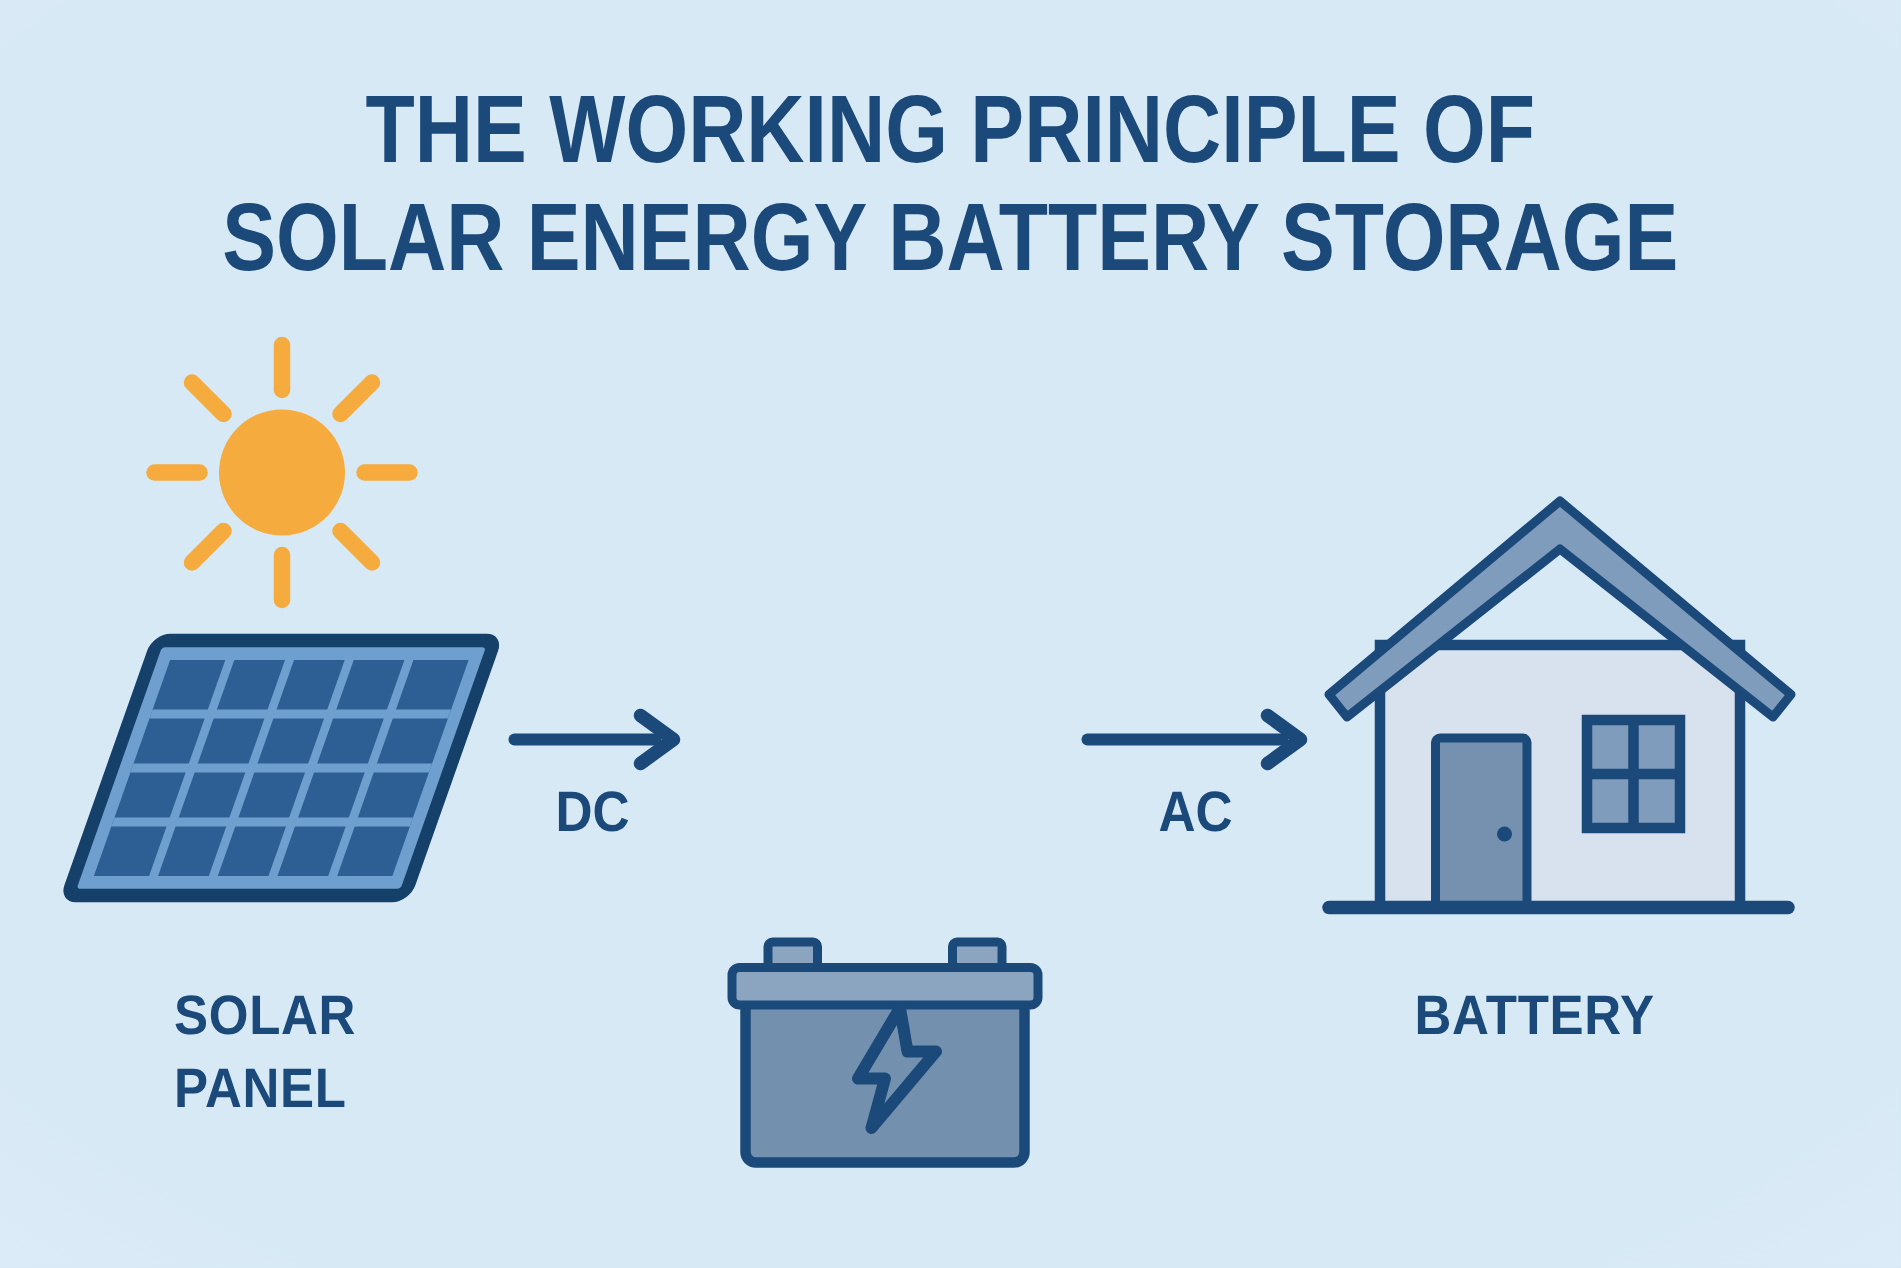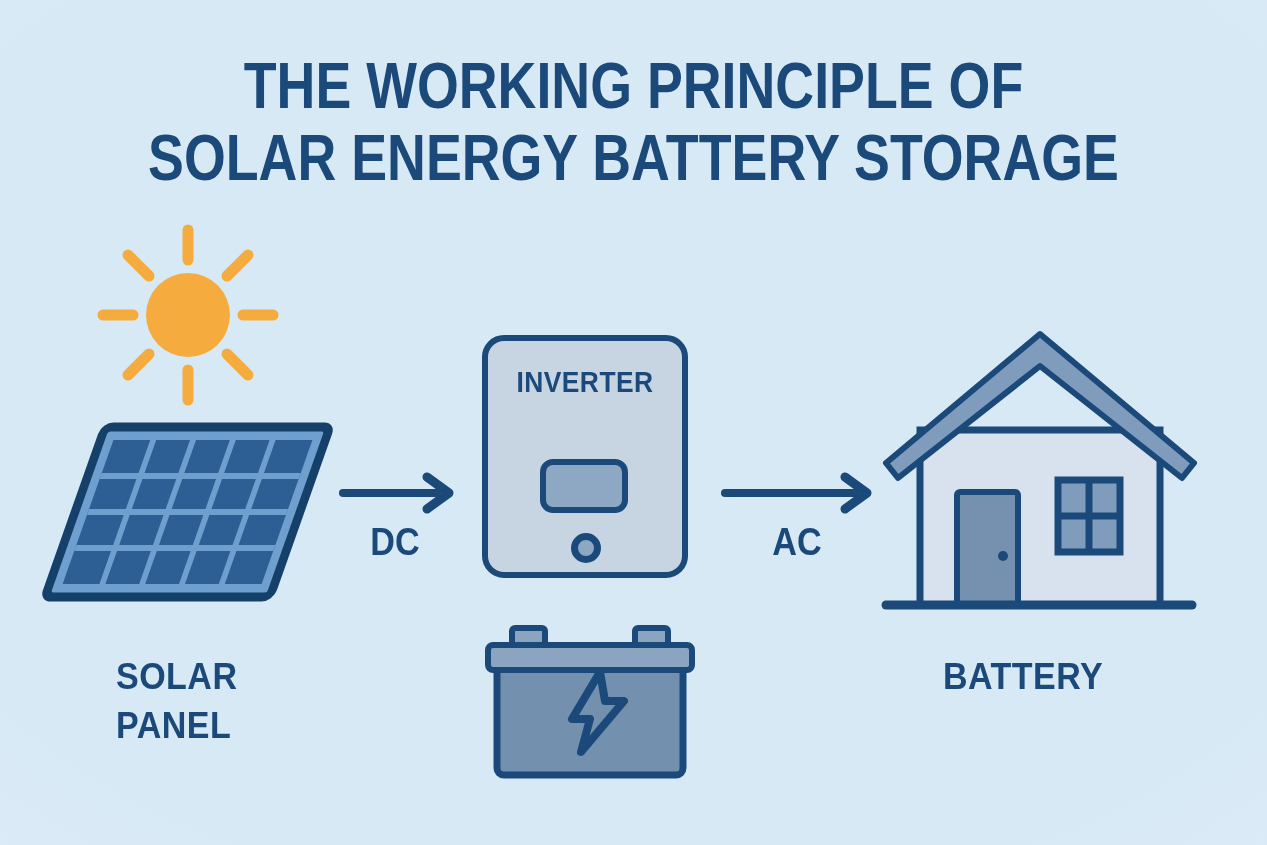--- a/index.html
+++ b/index.html
@@ -135,25 +135,20 @@
       </g>
     </g>
   </svg>
 
   <svg class="abs" style="left:335px; top:470px;" width="130" height="50" viewBox="0 0 130 50">
     <line x1="8" y1="23" x2="102" y2="23" stroke="var(--navy, #1b4a7a)" stroke-width="8" stroke-linecap="round"></line>
     <polyline points="92,7 114,23 92,39" fill="none" stroke="var(--navy, #1b4a7a)" stroke-width="9" stroke-linecap="round" stroke-linejoin="round"></polyline>
   </svg>
   <div class="flow-label" style="left:340px; top:521px;">DC</div>
 
-  <div class="inverter-box">
-    <div class="inverter-label">INVERTER</div>
-    <div class="inverter-display"></div>
-    <div class="inverter-light"></div>
-  </div>
 
   <svg class="abs" style="left:483px; top:618px;" width="215" height="168" viewBox="0 0 215 168">
     <rect x="29" y="10" width="33" height="28" rx="3" fill="var(--battery-lid, #8ba4c0)" stroke="var(--navy, #1b4a7a)" stroke-width="6"></rect>
     <rect x="152" y="10" width="33" height="28" rx="3" fill="var(--battery-lid, #8ba4c0)" stroke="var(--navy, #1b4a7a)" stroke-width="6"></rect>
     <rect x="14" y="32" width="186" height="125" rx="7" fill="var(--battery-body, #7391af)" stroke="var(--navy, #1b4a7a)" stroke-width="7"></rect>
     <rect x="5" y="27" width="204" height="25" rx="5" fill="var(--battery-lid, #8ba4c0)" stroke="var(--navy, #1b4a7a)" stroke-width="6"></rect>
     <path d="M117,54 L89,101 L107,101 L98,134 L141,83 L122,83 Z" fill="none" stroke="var(--navy, #1b4a7a)" stroke-width="8" stroke-linejoin="round" stroke-linecap="round"></path>
   </svg>
 
   <svg class="abs" style="left:715px; top:470px;" width="165" height="50" viewBox="0 0 165 50">

